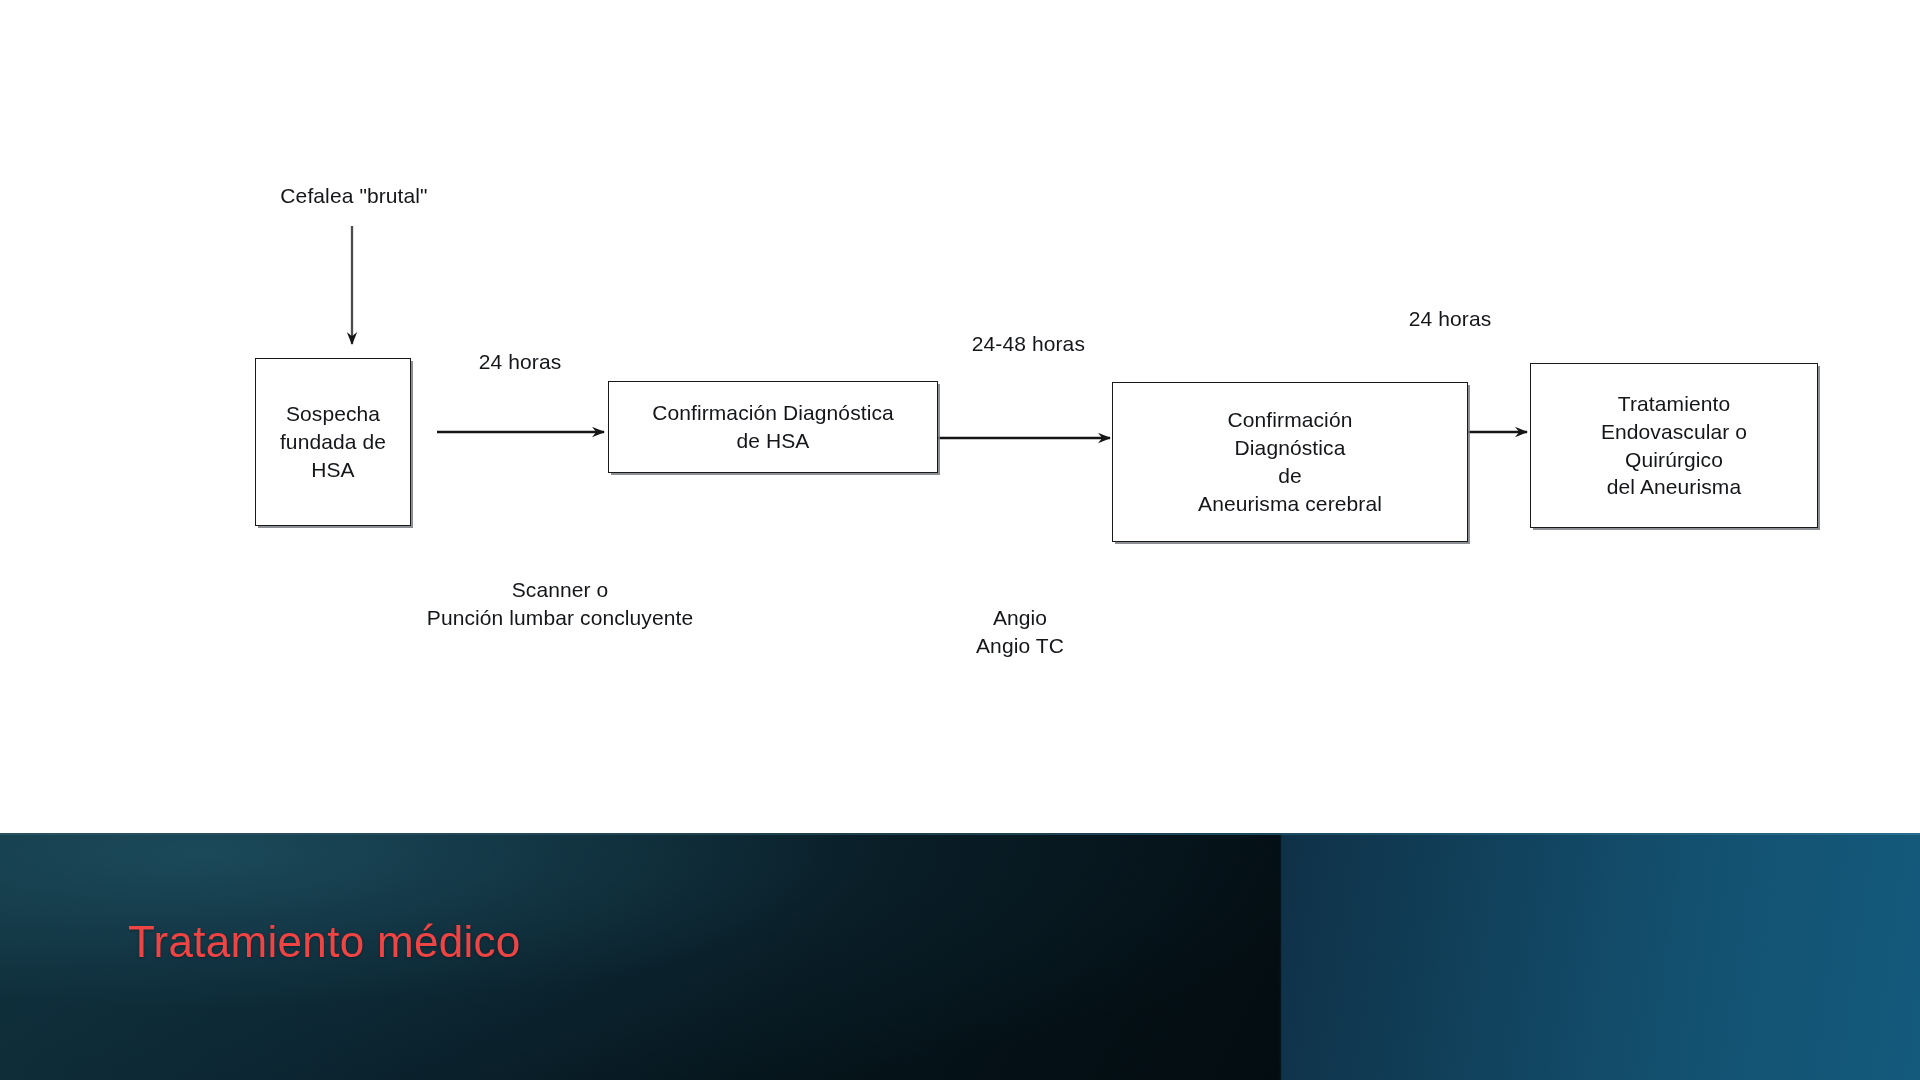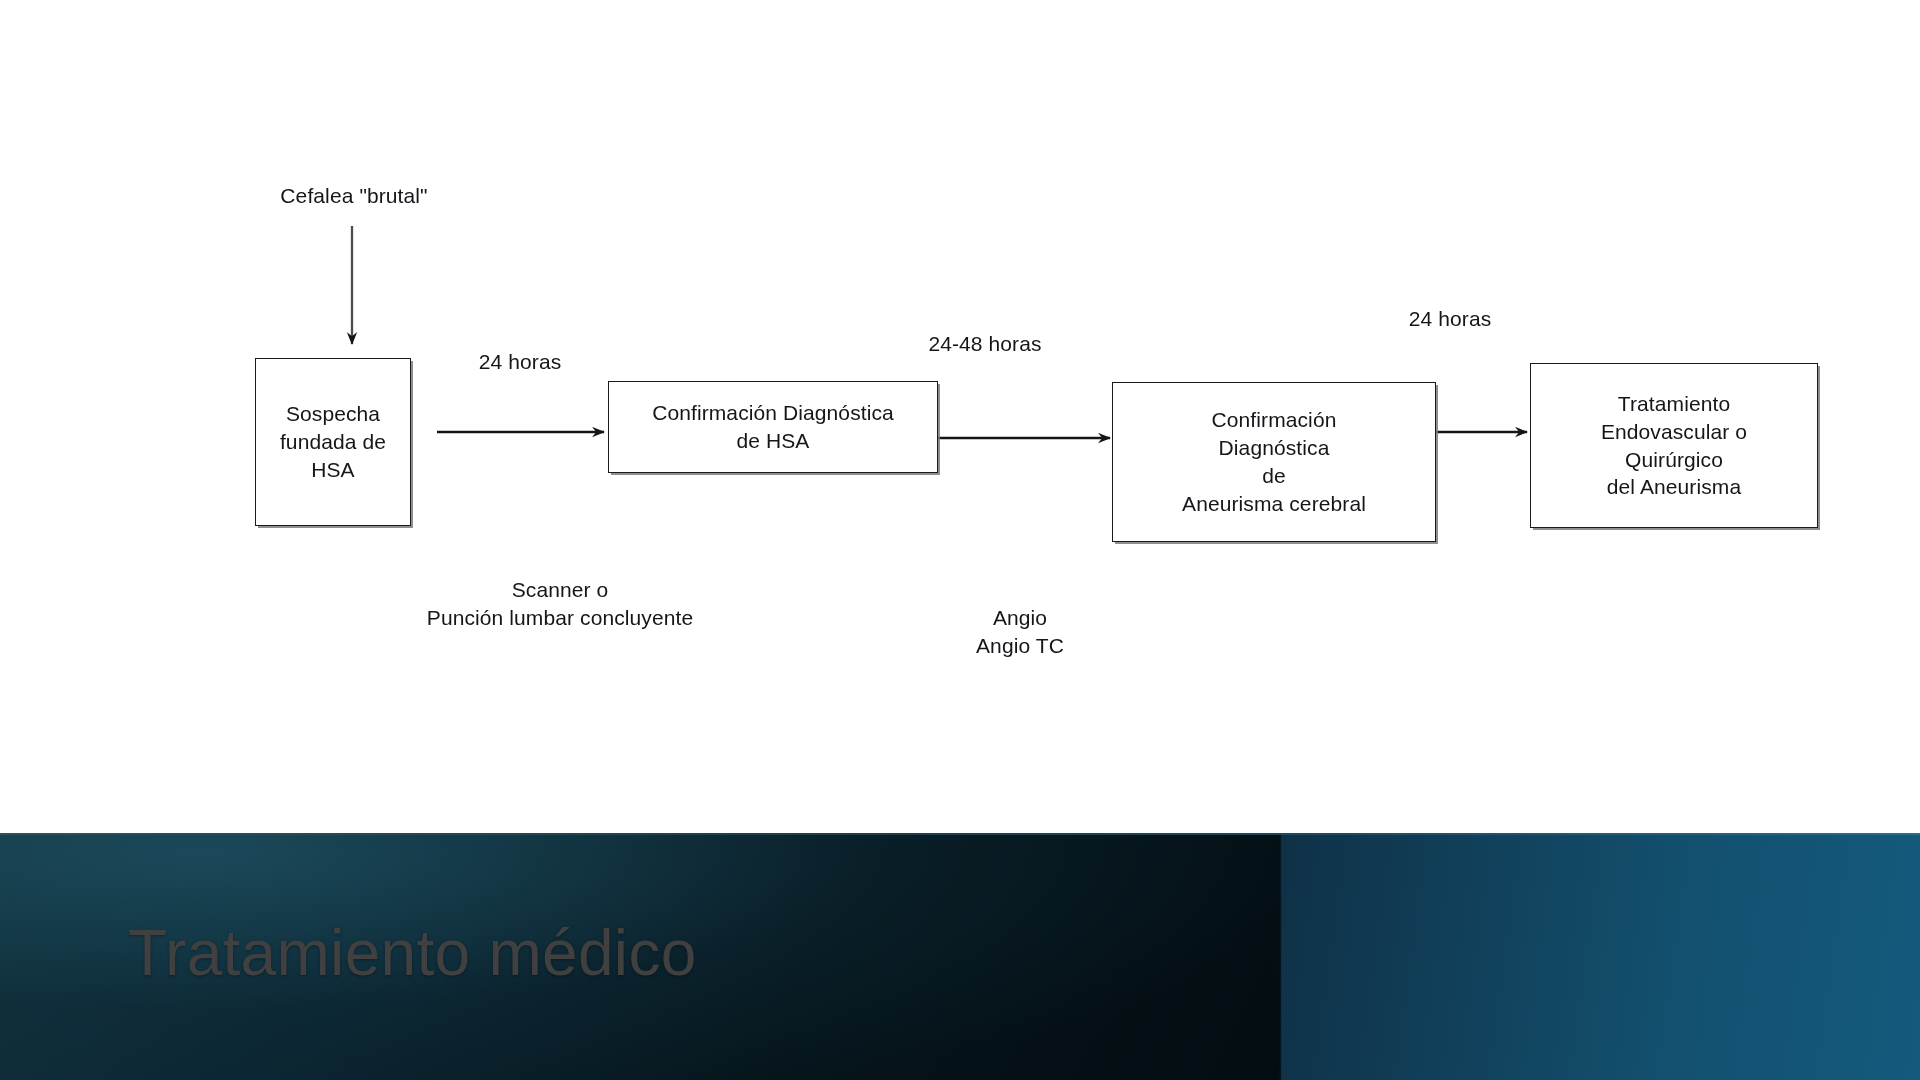--- a/index.html
+++ b/index.html
@@ -110,22 +110,22 @@
     top: 0;
     width: 1920px;
     height: 2px;
     background: linear-gradient(to right, #2c5360 0%, #20424f 45%, #1d4f68 70%, #2a7090 100%);
     opacity: 0.9;
   }
   #banner-title {
     position: absolute;
     left: 128px;
     top: 85px;
-    color: #404040;
-    font-size: 64px;
+    color: #ef4444;
+    font-size: 44px;
     font-weight: 400;
     letter-spacing: 0.3px;
     line-height: 1.1;
     text-shadow: 0 1px 3px rgba(0,0,0,0.35);
   }
 </style>
 </head>
 <body>
 
 <div id="slide-content">
@@ -145,42 +145,42 @@
 
       <line x1="936" y1="438" x2="1110" y2="438" stroke="#151515" stroke-width="2.3" marker-end="url(#ah)"></line>
 
       <line x1="1419" y1="432" x2="1527" y2="432" stroke="#151515" stroke-width="2.3" marker-end="url(#ah)"></line>
     </svg>
 
     <div class="fc-label" style="left:262px; top:182px; width:184px;">Cefalea "brutal"</div>
 
     <div class="fc-label" style="left:440px; top:348px; width:160px;">24 horas</div>
 
-    <div class="fc-label" style="left:885px; top:330px; width:200px;">24-48 horas</div>
+    <div class="fc-label" style="left:885px; top:330px; width:200px;text-align:right;">24-48 horas</div>
 
     <div class="fc-label" style="left:1360px; top:305px; width:180px;">24 horas</div>
 
     <div class="fc-label" style="left:330px; top:548px; width:460px;margin-top:28px;">Scanner  o
 Punción lumbar concluyente</div>
 
     <div class="fc-label" style="left:895px; top:564px; width:250px;margin-top:40px;">Angio
 Angio TC</div>
 
     <div class="fc-box" style="left:255px; top:358px; width:156px; height:168px;">
       <span class="fc-box-text">Sospecha
 fundada de
 HSA</span>
     </div>
 
     <div class="fc-box" style="left:608px; top:381px; width:330px; height:92px;">
       <span class="fc-box-text">Confirmación Diagnóstica
 de HSA</span>
     </div>
 
-    <div class="fc-box" style="left:1112px; top:382px; width:324px; height:160px;">
+    <div class="fc-box" style="left:1112px; top:382px; width:356px; height:160px;">
       <span class="fc-box-text">Confirmación
 Diagnóstica
 de
 Aneurisma cerebral</span>
     </div>
 
     <div class="fc-box" style="left:1530px; top:363px; width:288px; height:165px;">
       <span class="fc-box-text">Tratamiento
 Endovascular o
 Quirúrgico

